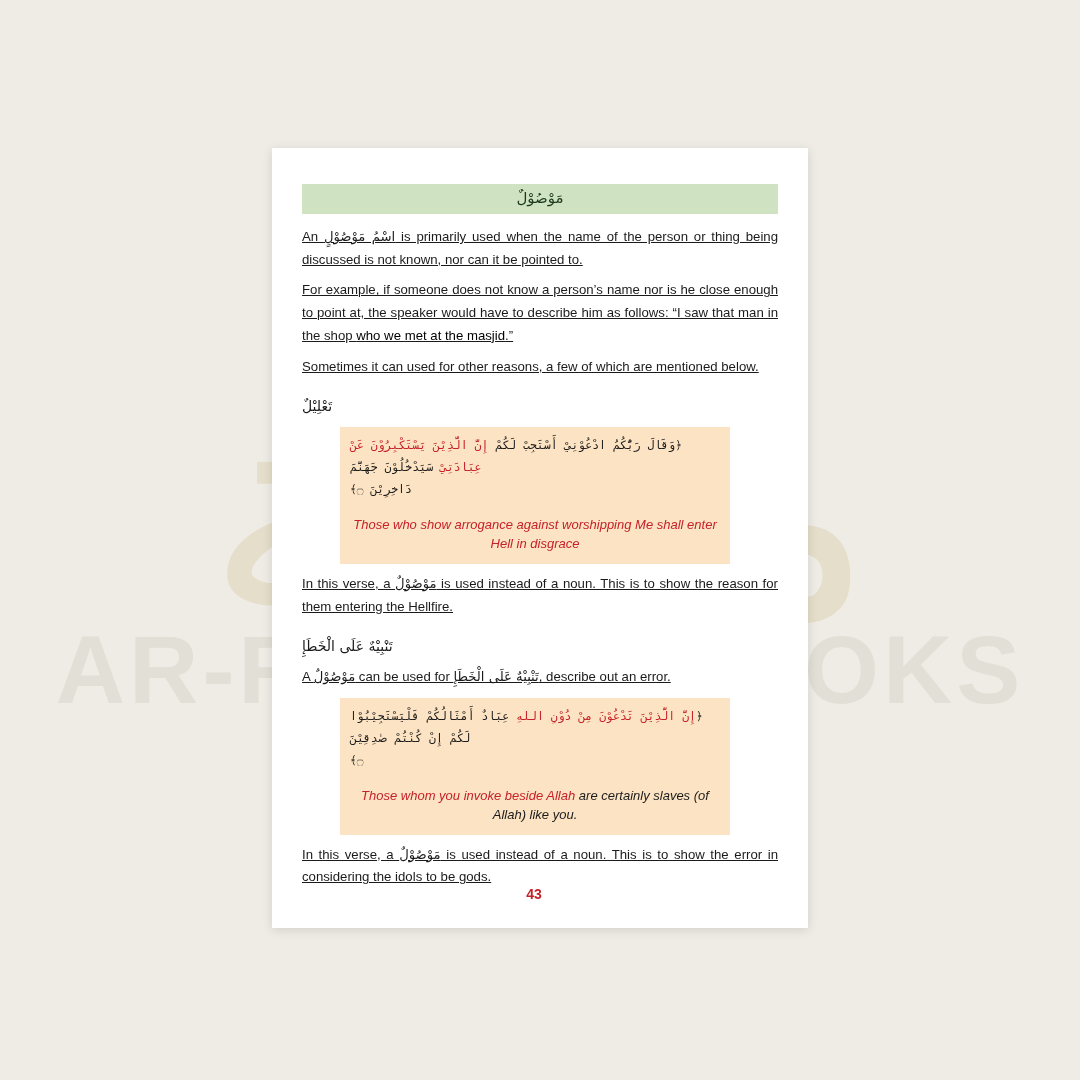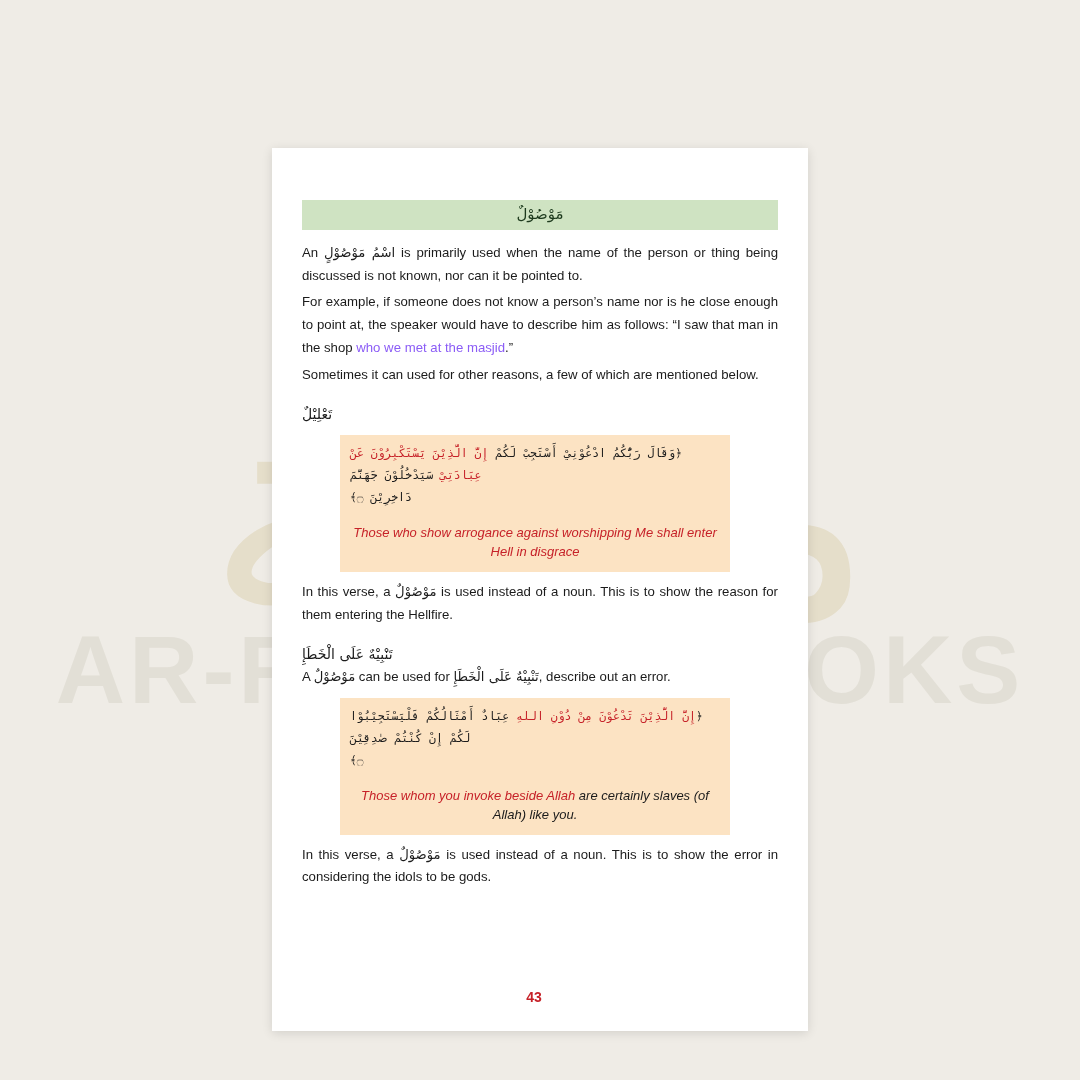--- a/index.html
+++ b/index.html
@@ -45,26 +45,26 @@
     letter-spacing: 4px;
     white-space: nowrap;
   }
 
   
   #page {
     position: absolute;
     left: 272px;
     top: 148px;
     width: 536px;
-    height: 883px;
+    height: 780px;
     background: #ffffff;
     box-shadow: 0 2px 10px rgba(0,0,0,.12);
     z-index: 2;
     box-sizing: border-box;
-    padding: 52px 30px 20px 30px;
+    padding: 36px 30px 20px 30px;
   }
 
   .content {
     font-size: 13.2px;
     line-height: 1.72;
     color: #1b1b1b;
     text-align: justify;
   }
 
   
@@ -81,33 +81,34 @@
     direction: rtl;
   }
 
   .ar {
     font-family: "DejaVu Sans", "Liberation Serif", serif;
     direction: rtl;
     unicode-bidi: embed;
   }
 
   p.para {
-    margin: 0 0 4px 0;
+    margin: 8px 0 4px 0;
+    text-decoration: underline;
   }
 
   .sub-heading {
     margin: 16px 0 0 0;
     font-family: "DejaVu Sans", "Liberation Serif", serif;
     font-size: 14px;
     direction: rtl;
     text-align: left;
   }
 
   .red {
-    color: #8b5cf6;
+    color: #000000;
   }
 
   
   .verse-box {
     background: #fce3c3;
     margin: 9px 0 9px 0;
     padding: 8px 10px 10px 10px;
     box-sizing: border-box;
   }
   .verse-box .verse-ar {

